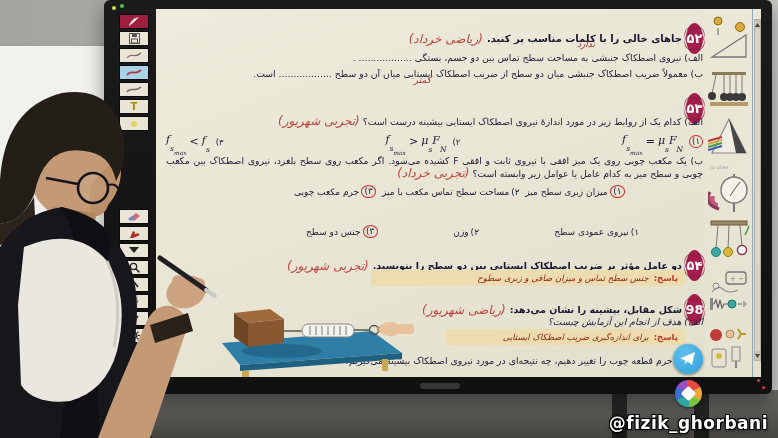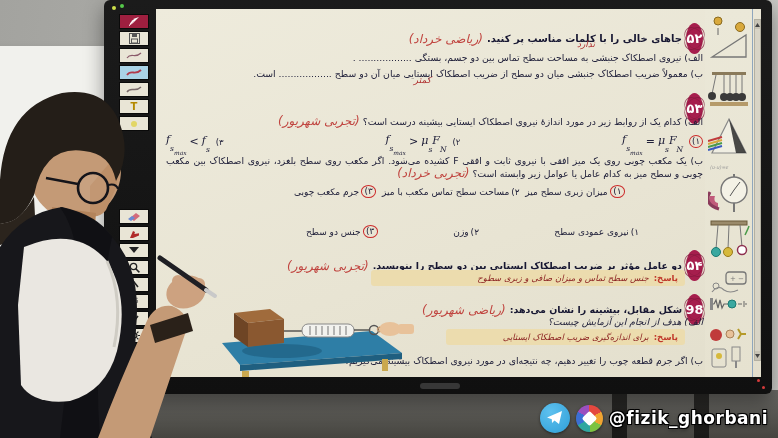--- a/index.html
+++ b/index.html
@@ -82,21 +82,21 @@
   .varrow.up { top:0; } .varrow.down { bottom:0; }
 
   
   .fig { position:absolute; left:36px; top:282px; width:222px; height:96px; }
 
   
   .teacher { position:absolute; left:0; top:85px; width:345px; height:353px; z-index:50; pointer-events:none; }
 
   
   .wm { position:absolute; right:10px; bottom:5px; display:flex; align-items:center;
-    gap:6px; z-index:60; }
+    gap:6px; z-index:60;flex-direction:column; }
   .wm-handle { font-size:17px; font-weight:bold; color:#fff; letter-spacing:.5px;
     text-shadow:-1px -1px 0 #000,1px -1px 0 #000,-1px 1px 0 #000,1px 1px 0 #000,0 2px 4px rgba(0,0,0,.6); }
   .tg-icon { width:30px; height:30px; border-radius:50%;
     background:radial-gradient(circle at 35% 30%,#5ec1ef,#2f9fd8); display:flex;
     align-items:center; justify-content:center; box-shadow:0 1px 3px rgba(0,0,0,.5); }
   .cube-icon { width:27px; height:27px; border-radius:50%;
     background:conic-gradient(#e4483f 0 60deg,#f0a431 60deg 120deg,#7cc341 120deg 180deg,#2fa7a0 180deg 240deg,#3b6fd4 240deg 300deg,#9b4fc0 300deg 360deg);
     display:flex; align-items:center; justify-content:center; box-shadow:0 1px 3px rgba(0,0,0,.5); }
   .cube-core { width:11px; height:11px; background:#fff; transform:rotate(45deg); border-radius:2px; }
 </style>

